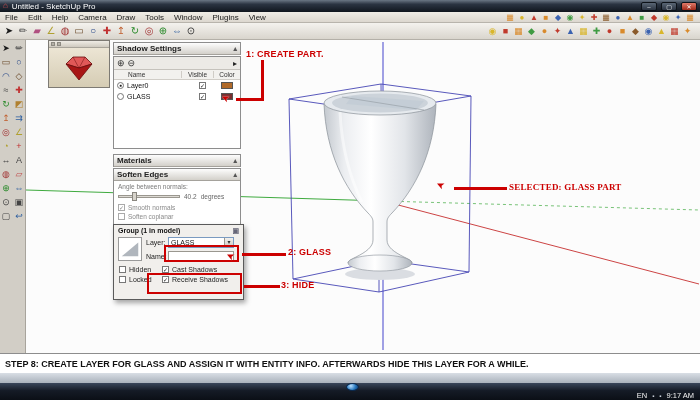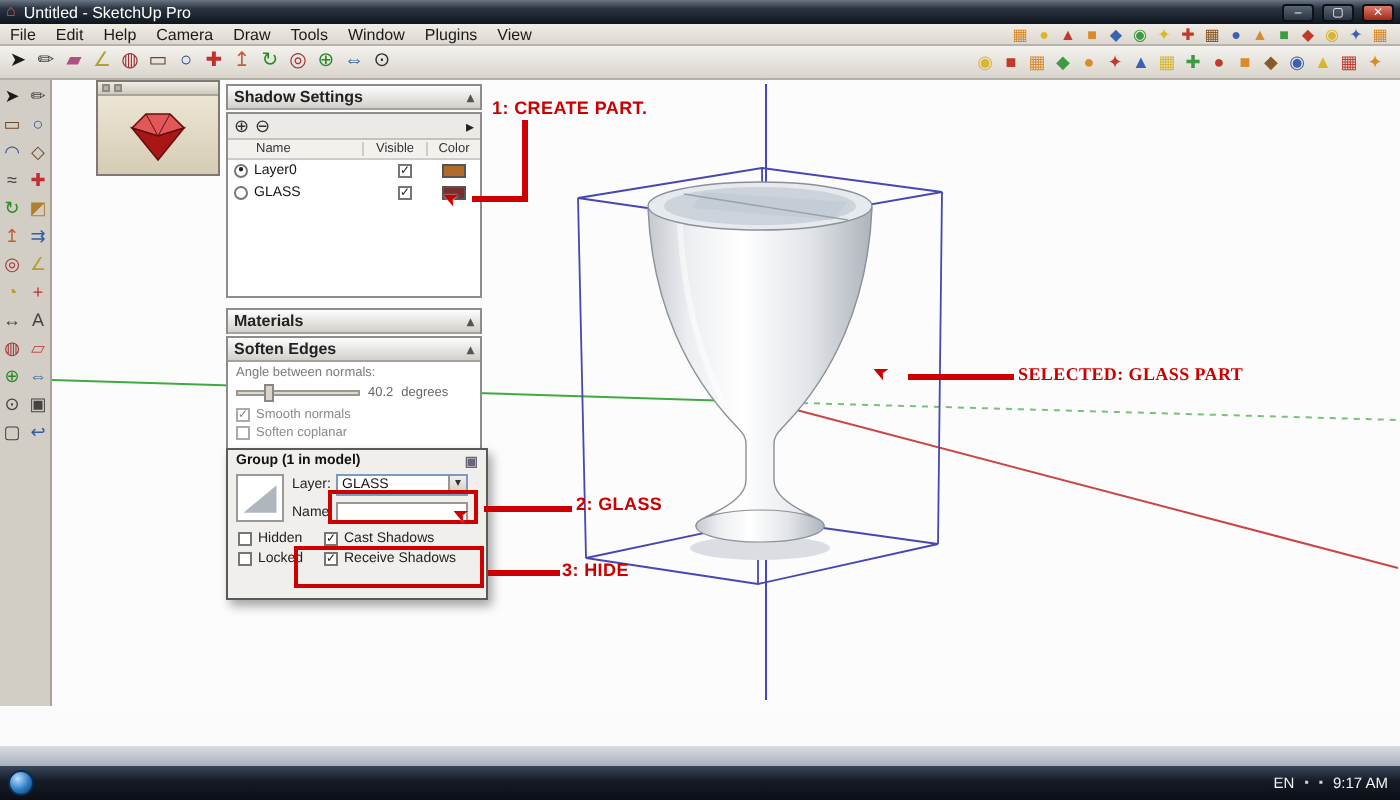--- a/index.html
+++ b/index.html
@@ -95,21 +95,21 @@
   .anno{position:absolute;font-size:9px;font-weight:bold;letter-spacing:.2px;z-index:11;white-space:nowrap;}
   .anno-line{position:absolute;z-index:11;}
   .anno-rect{position:absolute;border:2px solid;z-index:11;}
   .anno-cursor{position:absolute;font-size:10px;z-index:12;transform:rotate(205deg);text-shadow:0 0 1px #fff;}
 
   
   .statusbar{position:absolute;left:0;top:353px;right:0;height:20px;background:#fff;border-top:1px solid #8d8d8d;
     font-size:9px;font-weight:bold;line-height:20px;color:#101010;padding-left:5px;white-space:nowrap;z-index:20;}
   .win-bottom{position:absolute;left:0;top:373px;right:0;height:10px;background:linear-gradient(#d9dee5,#a9b1bb);z-index:20;}
   .taskbar{position:absolute;left:0;bottom:0;right:0;height:17px;display:flex;align-items:center;
-    background:linear-gradient(#39465a 0%,#151b26 45%,#0b0f16 100%);z-index:21;}
+    background:linear-gradient(#39465a 0%,#151b26 45%,#0b0f16 100%);z-index:21;flex-direction:column;}
   .orb{width:13px;height:13px;margin-left:4px;border-radius:50%;border:1px solid #0a2a50;
     background:radial-gradient(circle at 35% 30%,#b8e0ff,#2a7ac0 55%,#0a3a70);}
   .tray{margin-left:auto;display:flex;align-items:center;gap:5px;padding-right:6px;color:#f2f2f2;font-size:7.5px;}
   .tray-ico{font-size:6px;color:#cfd6df;}
 </style>
 </head>
 <body>
 
 <div id="screen">
 
@@ -393,20 +393,23 @@
 
   <div class="anno" style="left: 288px; top: 247px; color: rgb(204, 0, 0);">2: GLASS</div>
   <div class="anno-line" style="left: 242px; top: 253px; width: 44px; height: 3px; background: rgb(204, 0, 0);"></div>
   <div class="anno-rect" style="left: 164px; top: 245px; width: 75px; height: 17px; border-color: rgb(204, 0, 0);"></div>
   <span class="anno-cursor" style="left: 226px; top: 251px; color: rgb(204, 0, 0);">➤</span>
 
   <div class="anno" style="left: 281px; top: 280px; color: rgb(204, 0, 0);">3: HIDE</div>
   <div class="anno-line" style="left: 244px; top: 285px; width: 36px; height: 3px; background: rgb(204, 0, 0);"></div>
   <div class="anno-rect" style="left: 147px; top: 273px; width: 95px; height: 21px; border-color: rgb(204, 0, 0);"></div>
 
+  <div class="statusbar">
+    <span>STEP 8: CREATE LAYER FOR GLASS AND ASSIGN IT WITH ENTITY INFO. AFTERWARDS HIDE THIS LAYER FOR A WHILE.</span>
+  </div>
   <div class="win-bottom"></div>
 
   <div class="taskbar">
     <span class="orb"></span>
     <span class="tray">
       <span>EN</span>
       <span class="tray-ico">▪</span>
       <span class="tray-ico">▪</span>
       <span>9:17 AM</span>
     </span>

